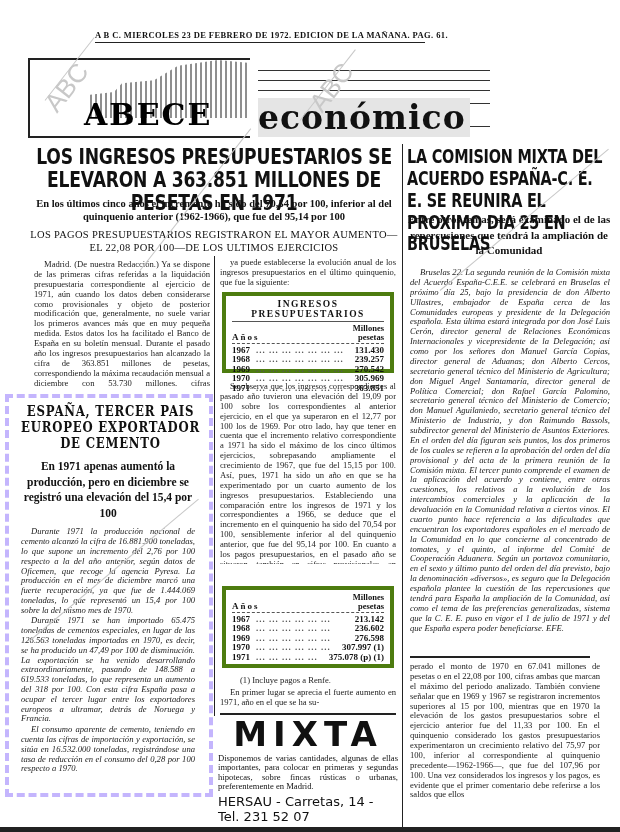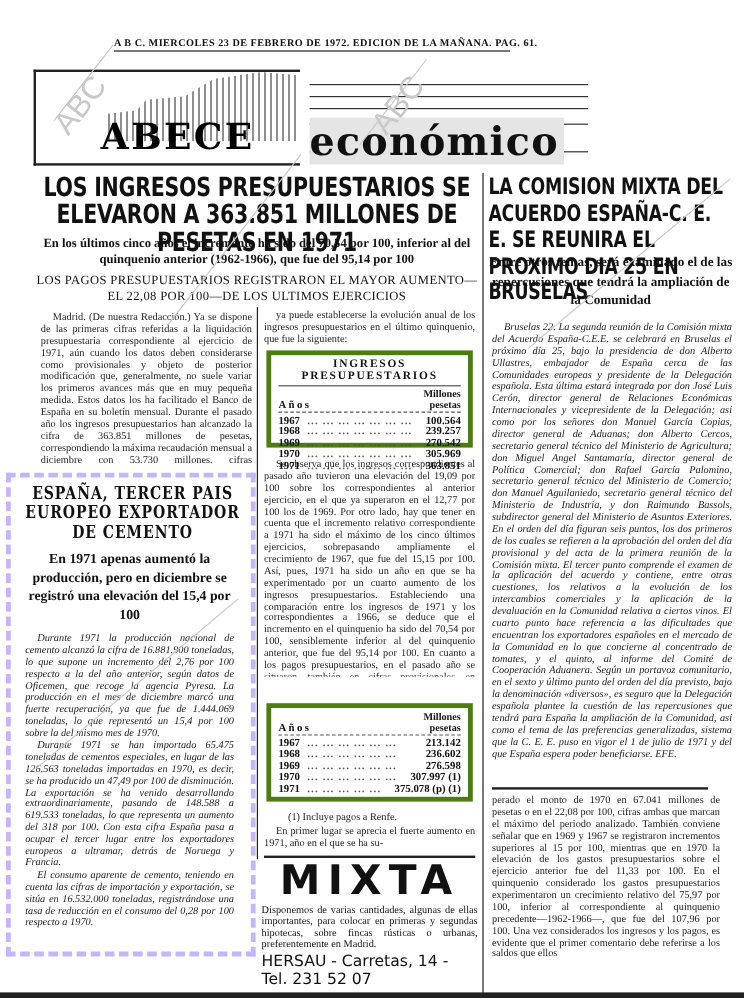--- a/index.html
+++ b/index.html
@@ -90,21 +90,21 @@
 
 <div class="table-box" style="left:222px; top:292px; width:172px; height:81px;">
   <div class="t-title">INGRESOS PRESUPUESTARIOS</div>
   <div class="t-head">
     <span style="letter-spacing:2px">Años</span>
     <span class="col-unit" style="width:48px">Millones pesetas</span>
   </div>
   <div class="t-row">
       <span>1967</span>
       <span class="dots">... ... ... ... ... ... ...</span>
-      <span>100.564</span>
+      <span>131.430</span>
     </div>
   <div class="t-row">
       <span>1968</span>
       <span class="dots">... ... ... ... ... ... ...</span>
       <span>239.257</span>
     </div>
   <div class="t-row">
       <span>1969</span>
       <span class="dots">... ... ... ... ... ... ...</span>
       <span>270.542</span>

